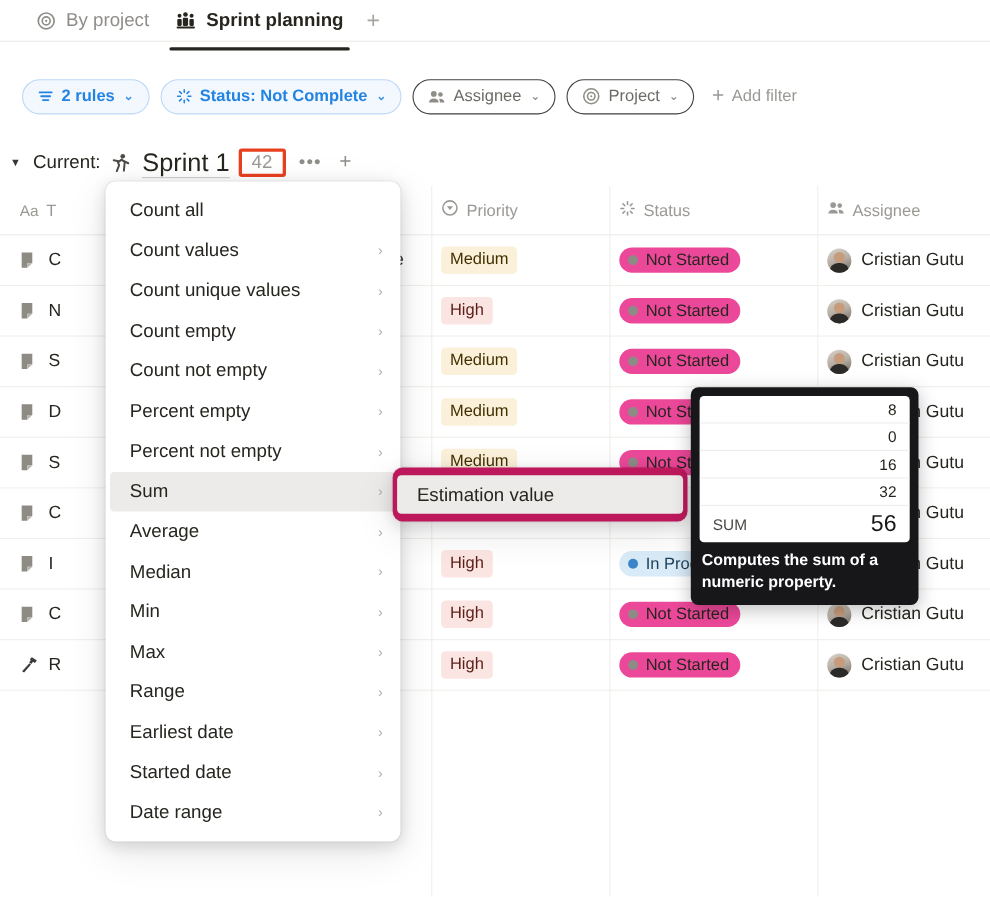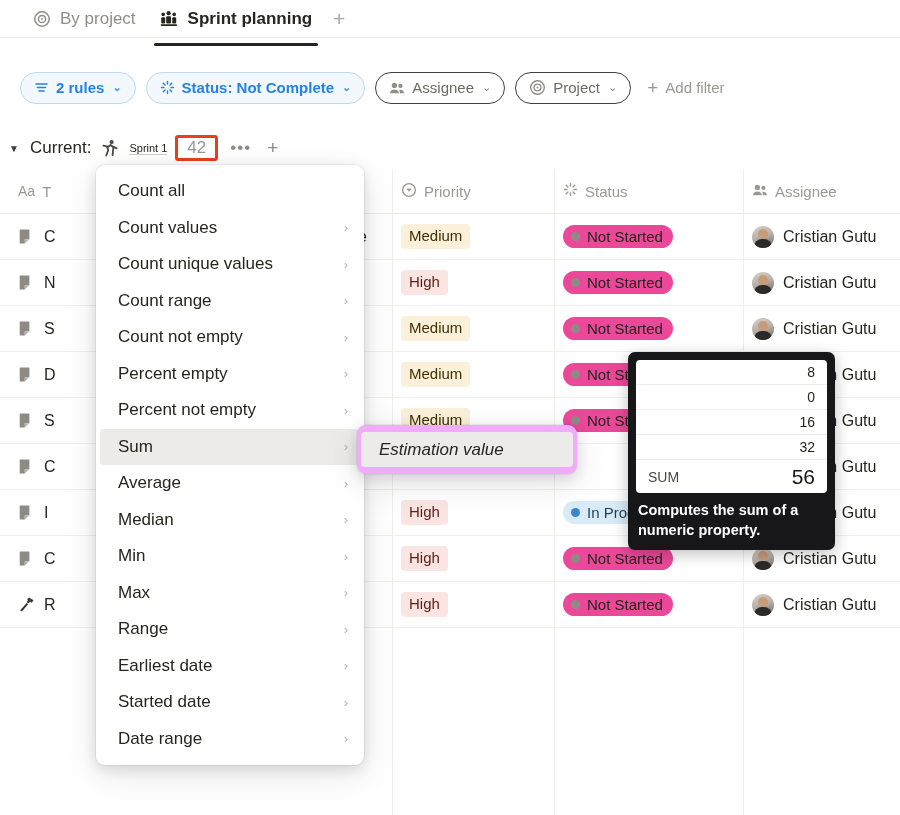--- a/index.html
+++ b/index.html
@@ -59,21 +59,21 @@
   .addfilter .plus { font-size: 19px; font-weight: 300; line-height: 1; }
 
   
   .grouprow {
     position: absolute; left: 0; top: 127px; width: 900px; height: 42px;
     display: flex; align-items: center; padding-left: 6px; gap: 8px;
   }
   .g-caret { width: 16px; height: 16px; display:flex; align-items:center; justify-content:center; color:#3a3935; font-size: 10px; cursor: pointer; }
   .g-label { font-size: 17px; color: #26251f; }
   .g-runner { display: inline-flex; align-items: center; width: 22px; justify-content: center; }
-  .g-sprint { font-size: 11px; color: #26251f; border-bottom: 1px solid #cfcdc8; cursor: pointer; }
+  .g-sprint { font-size: 23px; color: #26251f; border-bottom: 1px solid #cfcdc8; cursor: pointer; }
   .g-count-wrap { position: relative; display: inline-flex; align-items: center; justify-content: center; }
   .g-count { font-size: 17px; color: #9b9995; padding: 3px 12px; cursor: pointer; }
   .annot-box {
     position: absolute; left: 0; top: 0; right: 0; bottom: 0;
     border: 3px solid #e8401f; border-radius: 3px; pointer-events: none;
   }
   .g-dots { color: #8f8d88; font-size: 17px; letter-spacing: 1px; cursor: pointer; padding: 0 4px; }
   .g-plus { color: #8f8d88; font-size: 19px; font-weight: 300; cursor: pointer; padding: 0 4px; }
 
   
@@ -140,24 +140,24 @@
   .mi {
     display: flex; align-items: center; justify-content: space-between;
     height: 36.5px; padding: 0 12px 0 18px; margin: 0 0px;
     font-size: 17px; color: #26251f; cursor: pointer; border-radius: 4px;
   }
   .mi.hl { background: #ecebe9; }
   .mi .arr { color: #b4b1ac; font-size: 13px; }
 
   
   .submenu {
-    position: absolute; left: 357px; top: 425px; width: 220px;
-    background: #f0abfc; border-radius: 9px;
+    position: absolute; left: 357px; top: 425px; width: 268px;
+    background: #be185d; border-radius: 9px;
     box-shadow: 0 0 0 1px rgba(15,15,15,.05), 0 4px 14px rgba(15,15,15,.13), 0 10px 36px rgba(15,15,15,.10);
-    padding: 7px 4px; z-index: 50; font-style: italic;
+    padding: 7px 4px; z-index: 50;
   }
   .smi {
     display: flex; align-items: center; height: 35px; padding: 0 12px 0 18px;
     font-size: 17px; color: #26251f; border-radius: 4px; cursor: pointer;
   }
   .smi.hl { background: #ecebe9; }
 
   
   .tooltip {
     position: absolute; left: 628px; top: 352px; width: 207px;
@@ -570,21 +570,21 @@
         </div>
         <div class="mi">
           <span>Count values</span>
           <span class="arr">›</span>
         </div>
         <div class="mi">
           <span>Count unique values</span>
           <span class="arr">›</span>
         </div>
         <div class="mi">
-          <span>Count range</span>
+          <span>Count empty</span>
           <span class="arr">›</span>
         </div>
         <div class="mi">
           <span>Count not empty</span>
           <span class="arr">›</span>
         </div>
         <div class="mi">
           <span>Percent empty</span>
           <span class="arr">›</span>
         </div>

